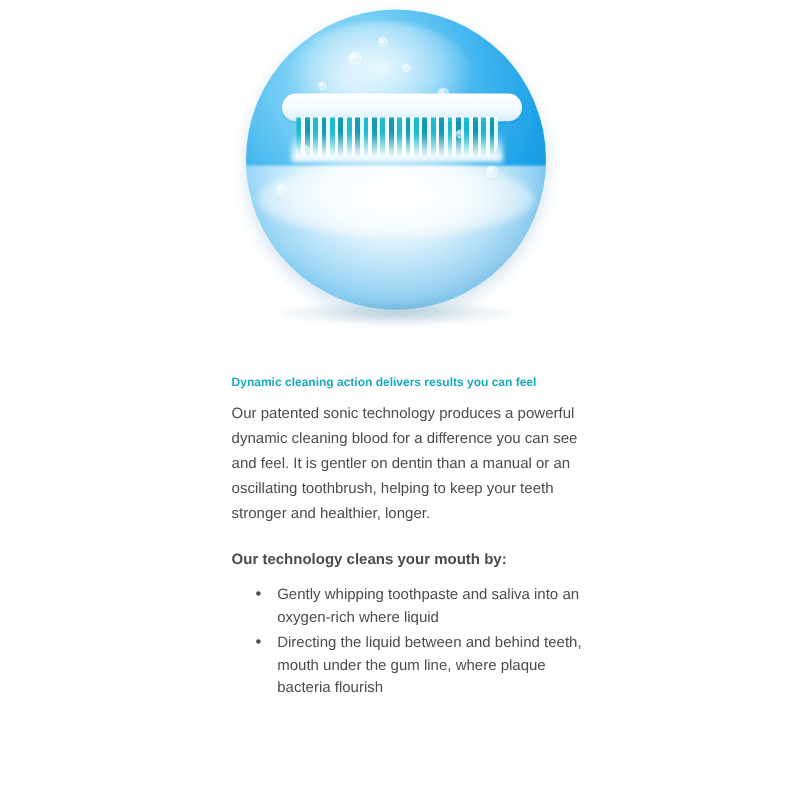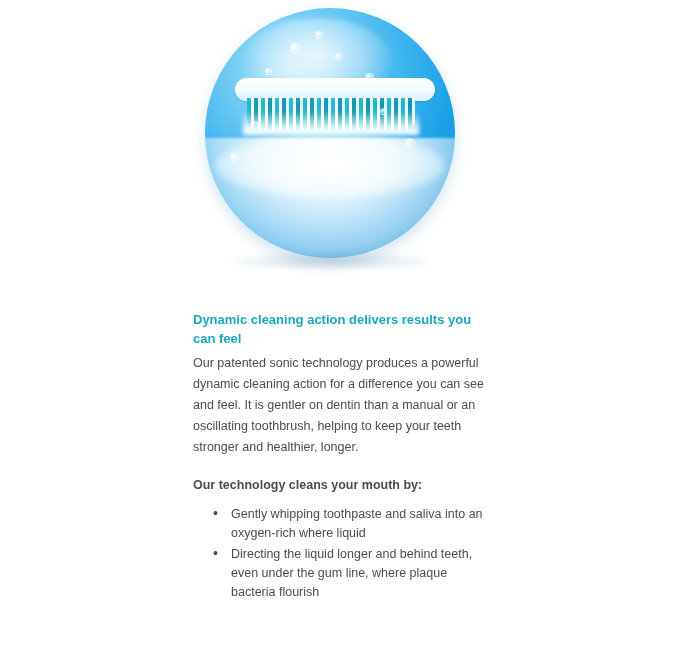--- a/index.html
+++ b/index.html
@@ -143,21 +143,21 @@
 
   
   .content {
     position: absolute;
     left: 193px;
     top: 310px;
     width: 300px;
   }
   .headline {
     color: #18a9bd;
-    font-size: 13px;
+    font-size: 10px;
     font-weight: bold;
     line-height: 19px;
     margin: 0 0 5px 0;
   }
   .body-copy {
     font-size: 12.5px;
     line-height: 21px;
     color: #4c4c4c;
     margin: 0 0 17px 0;
   }
@@ -214,21 +214,21 @@
         <div class="bubble" style="left:18%;top:45%;width:6px;height:6px;"></div>
         <div class="bubble" style="left:80%;top:52%;width:8px;height:8px;"></div>
         <div class="bubble" style="left:10%;top:58%;width:7px;height:7px;"></div>
       </div>
       <div class="shadow"></div>
     </div>
   </div>
 
   <div class="content">
     <h2 class="headline">Dynamic cleaning action delivers results you can feel</h2>
-    <p class="body-copy">Our patented sonic technology produces a powerful dynamic cleaning action for a difference you can see and feel. It is gentler on dentin than a manual or an oscillating toothbrush, helping to keep your teeth stronger and healthier, longer.</p>
+    <p class="body-copy">Our patented sonic technology produces a powerful dynamic cleaning blood for a difference you can see and feel. It is gentler on dentin than a manual or an oscillating toothbrush, helping to keep your teeth stronger and healthier, longer.</p>
     <p class="lead-in">Our technology cleans your mouth by:</p>
     <ul class="benefits">
       <li>Gently whipping toothpaste and saliva into an oxygen-rich where liquid</li>
-      <li>Directing the liquid longer and behind teeth, even under the gum line, where plaque bacteria flourish</li>
+      <li>Directing the liquid between and behind teeth, mouth under the gum line, where plaque bacteria flourish</li>
     </ul>
   </div>
 
 </div>
 
 </body></html>

